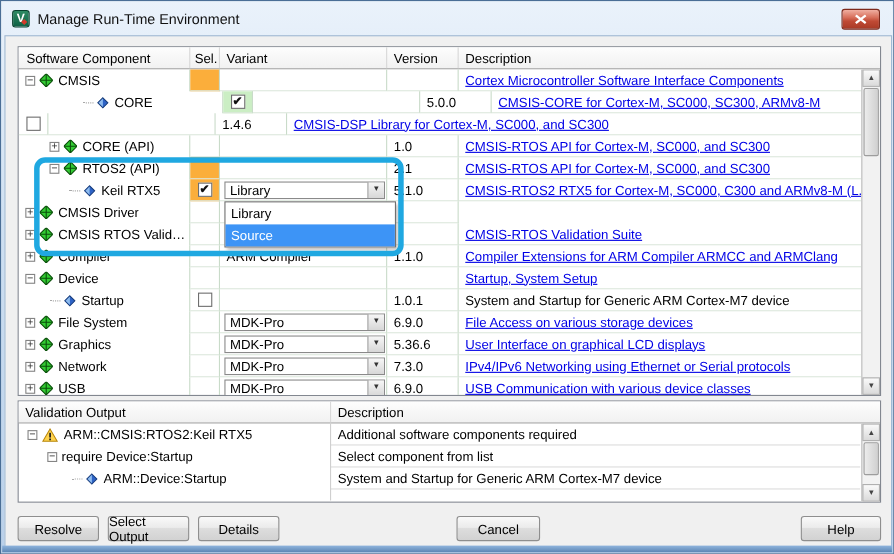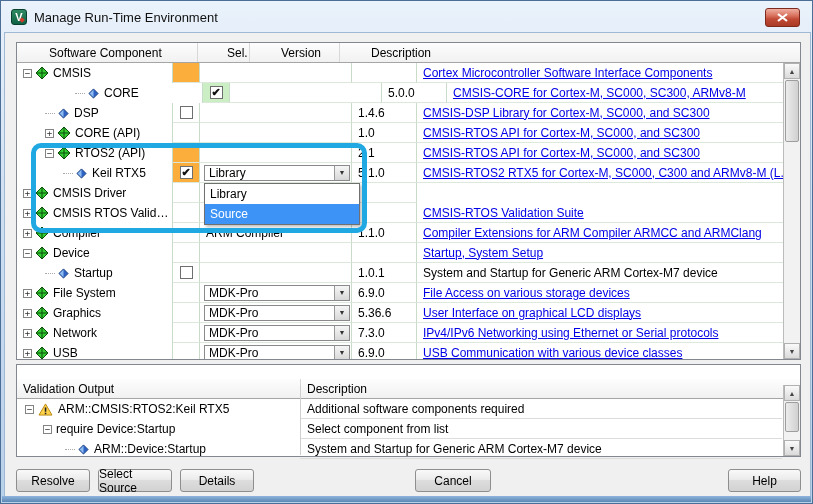--- a/index.html
+++ b/index.html
@@ -46,21 +46,21 @@
   }
   
   .rte-table {
     position:absolute; left:11px; top:9px; width:785px; height:318px;
     background:#fff; border:1px solid #828790; display:flex; flex-direction:column;
   }
   .thead {
     display:flex; height:20px; flex:0 0 20px;
     background:linear-gradient(#FDFDFD,#F1F1F1); border-bottom:1px solid #A5A5A5;
   }
-  .th { padding:3px 0 0 6px; border-right:1px solid #D8D8D8; overflow:hidden; white-space:nowrap;margin-left:25px; }
+  .th { padding:3px 0 0 6px; border-right:1px solid #D8D8D8; overflow:hidden; white-space:nowrap; }
   .th:last-child { border-right:none; }
   .tbody { display:flex; flex:1; overflow:hidden; }
   .rows { width:766px; overflow:hidden; }
   .trow { display:flex; height:20px; }
   .cell { height:20px; overflow:hidden; white-space:nowrap; border-right:1px solid #C9DBC9; border-bottom:1px solid #DCE8DC; display:flex; align-items:center; }
   .c-name    { width:156px; border-bottom:none; }
   .c-sel     { width:27px;  justify-content:center; }
   .c-variant { width:152px; }
   .c-version { width:65px;  padding-left:6px; }
   .c-desc    { flex:1; padding-left:6px; border-right:none; }
@@ -115,21 +115,20 @@
     border:5px solid #1FA8E1; border-radius:10px; z-index:40; pointer-events:none;
   }
   
   .validation {
     position:absolute; left:11px; top:331px; width:785px; height:93px;
     background:#fff; border:1px solid #828790;
   }
   .vhead {
     display:flex; height:20px; background:linear-gradient(#FDFDFD,#F1F1F1);
     border-bottom:1px solid #A5A5A5;
-    margin-top:14px;
   }
   .vhead .vh1 { width:283px; padding:3px 0 0 6px; }
   .vhead .vh2 { flex:1; padding:3px 0 0 6px; border-left:1px solid #D8D8D8; }
   .vdiv { position:absolute; left:283px; top:20px; bottom:1px; border-left:1px solid #CFCFCF; }
   .vrow { display:flex; height:20px; }
   .vleft { width:283px; display:flex; align-items:center; overflow:hidden; white-space:nowrap; }
   .vdesc { flex1:1; flex:1; padding-left:7px; display:flex; align-items:center;
            border-bottom:1px solid #DCDCDC; overflow:hidden; white-space:nowrap; margin-right:18px; }
   .vscroll2 { position:absolute; right:0; top:20px; bottom:0; width:17px;
     border-left:1px solid #BBB; background:#F2F2F2; display:flex; flex-direction:column; }
@@ -162,20 +161,21 @@
         </svg>
     </div>
   </div>
 
   <div class="client">
 
     <div class="rte-table">
       <div class="thead">
         <div class="th c-name" style="padding-left:7px;">Software Component</div>
         <div class="th c-sel" style="padding-left:4px;">Sel.</div>
+        <div class="th c-variant">Variant</div>
         <div class="th c-version">Version</div>
         <div class="th c-desc">Description</div>
       </div>
       <div class="tbody">
         <div class="rows" id="rows">
             <div class="trow">
               <div class="cell c-name" style="padding-left: 6px;">
                 <span class="expander">−</span>
                 <span class="icon">
                   <svg width="12" height="12" viewBox="0 0 12 12">
@@ -206,30 +206,20 @@
               <div class="cell c-sel sel-green">
                 <span class="checkbox">✔</span>
               </div>
               <div class="cell c-variant"></div>
               <div class="cell c-version">5.0.0</div>
               <div class="cell c-desc">
                 <span class="lnk">CMSIS-CORE for Cortex-M, SC000, SC300, ARMv8-M</span>
               </div>
             </div>
             <div class="trow">
-              <div class="cell c-name" style="padding-left: 28px;">
-                <span class="tree-stub"></span>
-                <span class="icon">
-                  <svg width="11" height="11" viewBox="0 0 12 12">
-                    <path d="M6 1L11 6L6 11L1 6Z" fill="#2E63C6" stroke="#173C7A"></path>
-                    <path d="M6 1.8L1.8 6L6 10.2Z" fill="#8FBCEE"></path>
-                  </svg>
-                </span>
-                <span class="lbl">DSP</span>
-              </div>
               <div class="cell c-sel">
                 <span class="checkbox"></span>
               </div>
               <div class="cell c-variant"></div>
               <div class="cell c-version">1.4.6</div>
               <div class="cell c-desc">
                 <span class="lnk">CMSIS-DSP Library for Cortex-M, SC000, and SC300</span>
               </div>
             </div>
             <div class="trow">
@@ -536,18 +526,18 @@
       <div class="vdiv"></div>
       <div class="vscroll2">
         <div class="sbtn">▲</div>
         <div class="vthumb"></div>
         <div class="sspacer"></div>
         <div class="sbtn">▼</div>
       </div>
     </div>
 
     <div class="btn btn-resolve">Resolve</div>
-    <div class="btn btn-packs">Select Source</div>
+    <div class="btn btn-packs">Select Output</div>
     <div class="btn btn-details">Details</div>
     <div class="btn btn-cancel">Cancel</div>
     <div class="btn btn-help">Help</div>
   </div>
 </div>
 
 </body></html>

